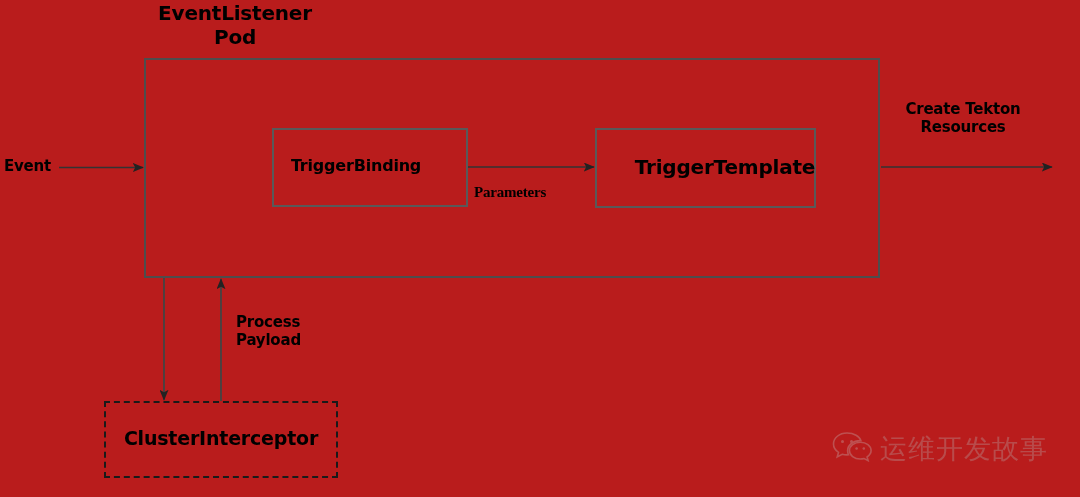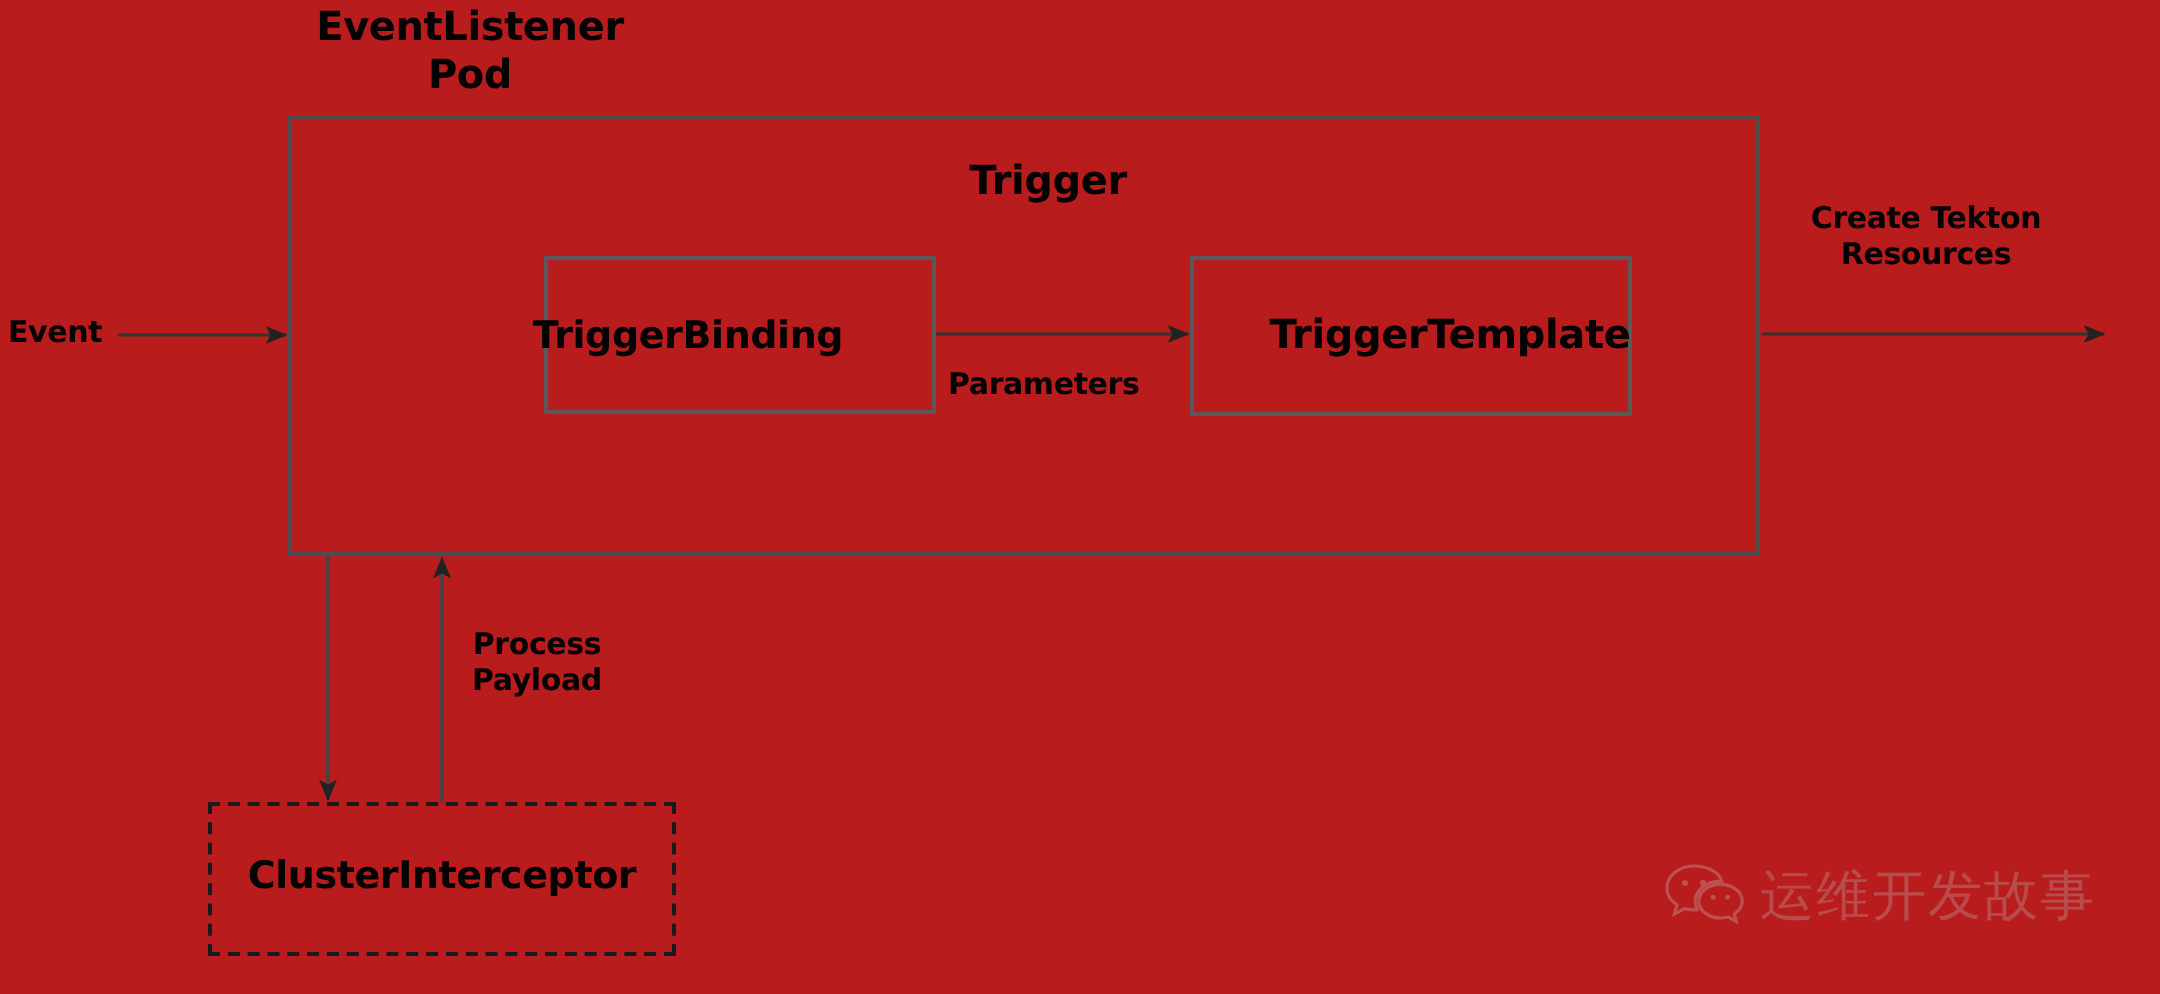--- a/index.html
+++ b/index.html
@@ -19,49 +19,50 @@
   
   .lbl {
     position: absolute;
     font-weight: bold;
     color: #000000;
     line-height: 1.18;
     white-space: pre;
     letter-spacing: -0.2px;
   }
   .lbl.center { text-align: center; }
-  .lbl.left   { text-align: center; }
+  .lbl.left   { text-align: left; }
 
   #title-eventlistener {
     left: 110px; top: 2px; width: 250px;
     font-size: 20px;
   }
   #title-trigger {
     left: 424px; top: 79px; width: 200px;
     font-size: 20px;
   }
   #label-event {
     left: 4px; top: 158px;
     font-size: 15px;
   }
   #label-parameters {
     left: 474px; top: 184px;
     font-size: 15px;
+    font-family: Liberation Serif, serif;
   }
   #label-create-tekton {
     left: 877px; top: 101px; width: 172px;
     font-size: 15px;
   }
   #label-process-payload {
     left: 236px; top: 314px;
     font-size: 15px;
   }
   #text-triggerbinding {
-    left: 264px; top: 157px; width: 160px;
-    font-size: 19px;
+    left: 276px; top: 157px; width: 160px;
+    font-size: 16px;
   }
   #text-triggertemplate {
     left: 595px; top: 156px; width: 260px;
     font-size: 20px;
   }
   #text-clusterinterceptor {
     left: 104px; top: 427px; width: 234px;
     font-size: 19px;
   }
 
@@ -118,21 +119,20 @@
 </style>
 </head>
 <body>
 
 <div id="canvas">
 
   <div class="box" id="box-eventlistener-pod"></div>
 
   <div class="lbl center" id="title-eventlistener"><span>EventListener</span><br><span>Pod</span></div>
 
-  <div class="lbl center" id="title-trigger">Trigger</div>
 
   <div class="box" id="box-triggerbinding"></div>
   <div class="lbl center" id="text-triggerbinding">TriggerBinding</div>
 
   <div class="box" id="box-triggertemplate"></div>
   <div class="lbl center" id="text-triggertemplate">TriggerTemplate</div>
 
   <div class="box" id="box-clusterinterceptor"></div>
   <div class="lbl center" id="text-clusterinterceptor">ClusterInterceptor</div>
 

